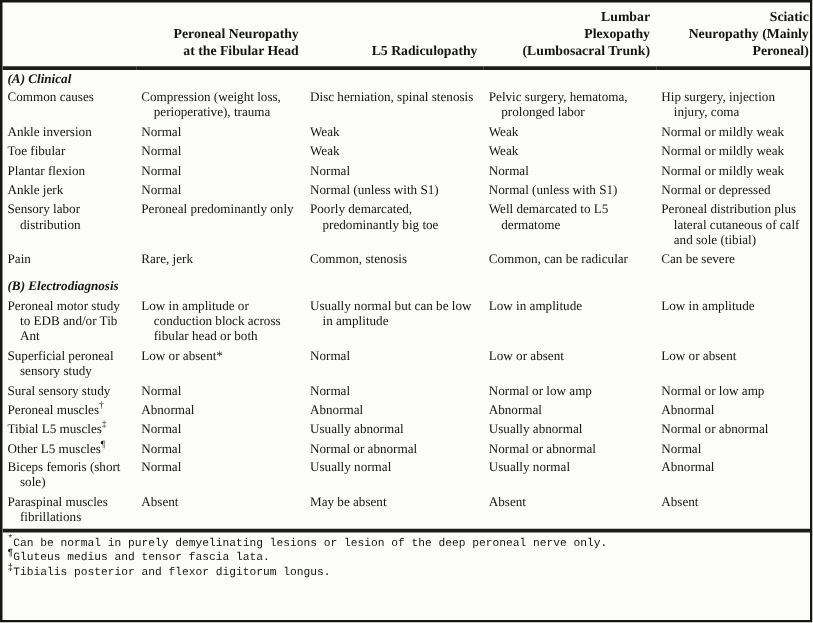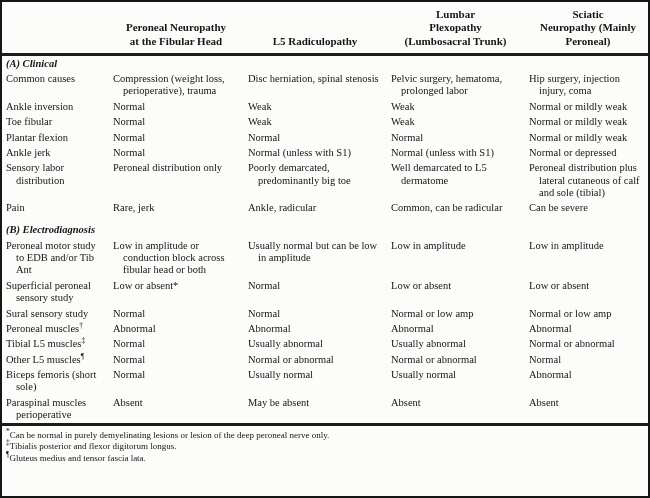--- a/index.html
+++ b/index.html
@@ -11,21 +11,21 @@
     font-family: "Liberation Serif", "DejaVu Serif", serif;
     color: #151515;
     overflow: hidden;
   }
   table.cmp {
     width: 100%;
     border-collapse: collapse;
     table-layout: fixed;
   }
   table.cmp th {
-    text-align: center;
+    text-align: right;
     vertical-align: bottom;
     font-weight: bold;
     font-size: 11px;
     line-height: 1.22;
     padding: 6px 5px 5px 4px;
     white-space: pre-line;
     border-bottom: 3px solid #1c1c1c;
   }
   table.cmp td {
     font-size: 10.5px;
@@ -44,20 +44,21 @@
   }
   tr.section-gap td.section-title { padding-top: 8px; }
   sup { font-size: 7.5px; line-height: 0; }
   .footnotes {
     border-top: 3px solid #1c1c1c;
     padding: 4px 4px 3px 4px;
   }
   .footnote {
     font-size: 9px;
     line-height: 1.26;
+    font-family: Liberation Mono, monospace;
   }
 </style>
 </head>
 <body>
 
 <div class="page">
   <table class="cmp">
     <colgroup>
       <col style="width:107px">
       <col style="width:135px">
@@ -113,29 +114,29 @@
         </tr>
         <tr>
           <td>Ankle jerk</td>
           <td>Normal</td>
           <td>Normal (unless with S1)</td>
           <td>Normal (unless with S1)</td>
           <td>Normal or depressed</td>
         </tr>
         <tr>
           <td>Sensory labor distribution</td>
-          <td>Peroneal distribution only</td>
+          <td>Peroneal predominantly only</td>
           <td>Poorly demarcated, predominantly big toe</td>
           <td>Well demarcated to L5 dermatome</td>
           <td>Peroneal distribution plus lateral cutaneous of calf and sole (tibial)</td>
         </tr>
         <tr>
           <td>Pain</td>
           <td>Rare, jerk</td>
-          <td>Ankle, radicular</td>
+          <td>Common, stenosis</td>
           <td>Common, can be radicular</td>
           <td>Can be severe</td>
         </tr>
         <tr class="section-gap">
           <td colspan="5" class="section-title">(B) Electrodiagnosis</td>
         </tr>
         <tr>
           <td>Peroneal motor study to EDB and/or Tib Ant</td>
           <td>Low in amplitude or conduction block across fibular head or both</td>
           <td>Usually normal but can be low in amplitude</td>
@@ -178,26 +179,26 @@
           <td>Normal</td>
         </tr>
         <tr>
           <td>Biceps femoris (short sole)</td>
           <td>Normal</td>
           <td>Usually normal</td>
           <td>Usually normal</td>
           <td>Abnormal</td>
         </tr>
         <tr>
-          <td>Paraspinal muscles perioperative</td>
+          <td>Paraspinal muscles fibrillations</td>
           <td>Absent</td>
           <td>May be absent</td>
           <td>Absent</td>
           <td>Absent</td>
         </tr>
       </tbody>
   </table>
   <div class="footnotes">
       <div class="footnote"><sup>*</sup>Can be normal in purely demyelinating lesions or lesion of the deep peroneal nerve only.</div>
+      <div class="footnote"><sup>¶</sup>Gluteus medius and tensor fascia lata.</div>
       <div class="footnote"><sup>‡</sup>Tibialis posterior and flexor digitorum longus.</div>
-      <div class="footnote"><sup>¶</sup>Gluteus medius and tensor fascia lata.</div>
     </div>
 </div>
 
 </body></html>

